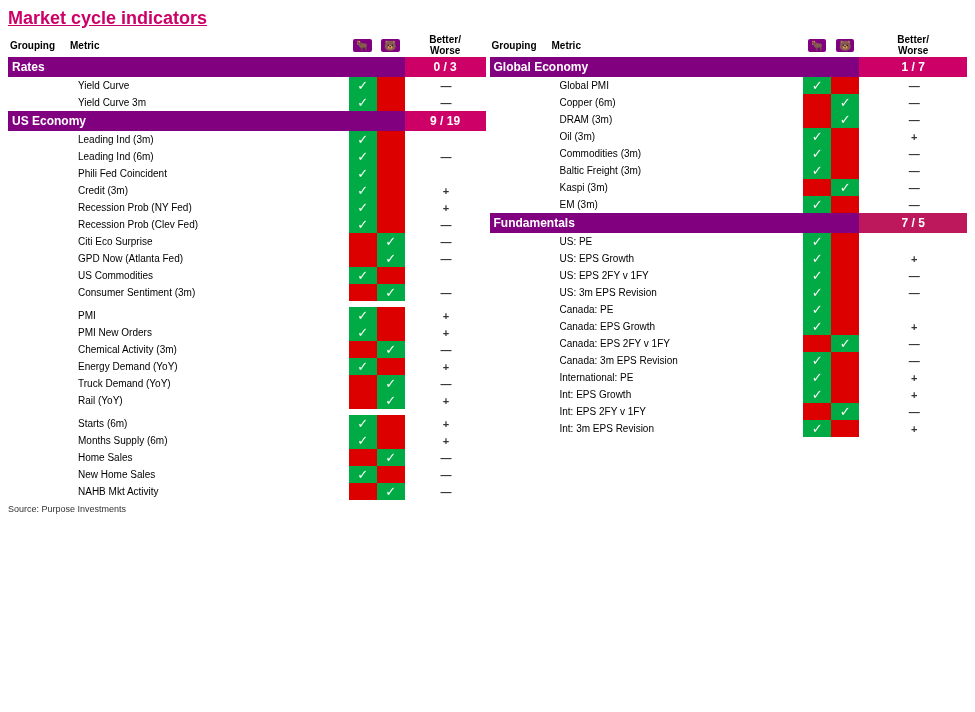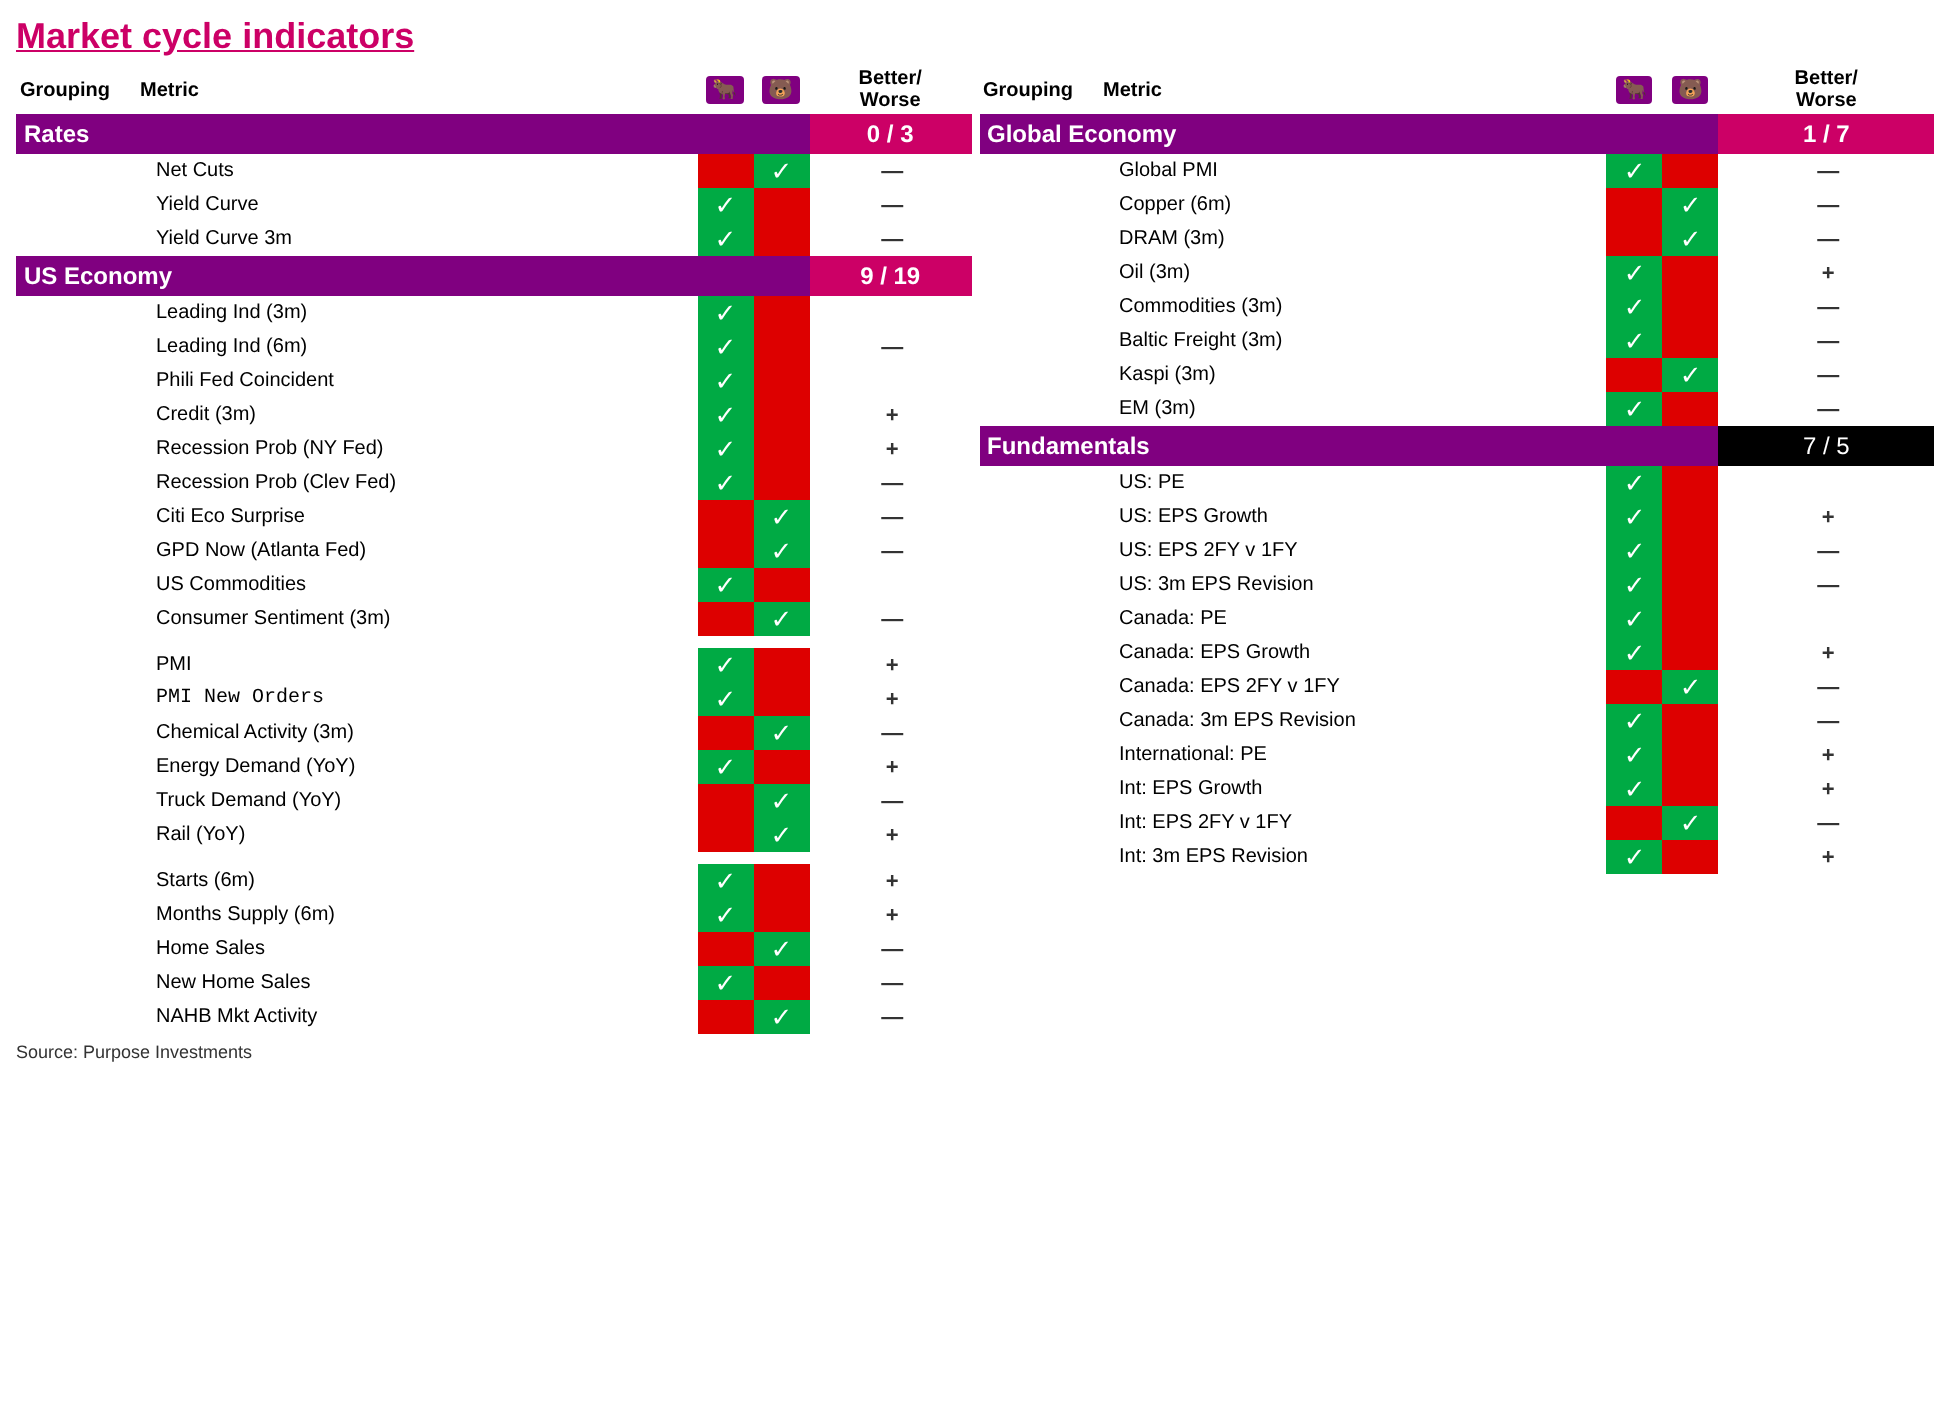--- a/index.html
+++ b/index.html
@@ -101,27 +101,20 @@
           <th class="better-worse-header">Better/<br>Worse</th>
         </tr>
       </thead>
       <tbody id="left-tbody">
           <tr class="group-row">
             <td colspan="4" style="background: rgb(128, 0, 128); color: rgb(255, 255, 255); font-weight: bold; font-size: 12px; padding: 3px 4px;">Rates</td>
             <td class="score" style="background: rgb(204, 0, 102); color: rgb(255, 255, 255); font-weight: bold; text-align: center; font-size: 12px; padding: 3px 4px;">0 / 3</td>
           </tr>
           <tr class="metric-row">
             <td></td>
-            <td class="metric-name" style="padding-left: 10px;">Net Cuts</td>
-            <td style="width: 28px; text-align: center; font-size: 13px; background: rgb(221, 0, 0); color: rgb(221, 0, 0);"> </td>
-            <td style="width: 28px; text-align: center; font-size: 13px; background: rgb(0, 170, 68); color: rgb(255, 255, 255);">✓</td>
-            <td class="cell-bw" style="text-align: center; font-weight: bold;">—</td>
-          </tr>
-          <tr class="metric-row">
-            <td></td>
             <td class="metric-name" style="padding-left: 10px;">Yield Curve</td>
             <td style="width: 28px; text-align: center; font-size: 13px; background: rgb(0, 170, 68); color: rgb(255, 255, 255);">✓</td>
             <td style="width: 28px; text-align: center; font-size: 13px; background: rgb(221, 0, 0); color: rgb(221, 0, 0);"> </td>
             <td class="cell-bw" style="text-align: center; font-weight: bold;">—</td>
           </tr>
           <tr class="metric-row">
             <td></td>
             <td class="metric-name" style="padding-left: 10px;">Yield Curve 3m</td>
             <td style="width: 28px; text-align: center; font-size: 13px; background: rgb(0, 170, 68); color: rgb(255, 255, 255);">✓</td>
             <td style="width: 28px; text-align: center; font-size: 13px; background: rgb(221, 0, 0); color: rgb(221, 0, 0);"> </td>
@@ -206,21 +199,21 @@
           </tr>
           <tr class="metric-row">
             <td></td>
             <td class="metric-name" style="padding-left: 10px;">PMI</td>
             <td style="width: 28px; text-align: center; font-size: 13px; background: rgb(0, 170, 68); color: rgb(255, 255, 255);">✓</td>
             <td style="width: 28px; text-align: center; font-size: 13px; background: rgb(221, 0, 0); color: rgb(221, 0, 0);"> </td>
             <td class="cell-bw" style="text-align: center; font-weight: bold;">+</td>
           </tr>
           <tr class="metric-row">
             <td></td>
-            <td class="metric-name" style="padding-left: 10px; font-family: Liberation Mono, monospace;">PMI New Orders</td>
+            <td class="metric-name" style="padding-left: 10px;">PMI New Orders</td>
             <td style="width: 28px; text-align: center; font-size: 13px; background: rgb(0, 170, 68); color: rgb(255, 255, 255);">✓</td>
             <td style="width: 28px; text-align: center; font-size: 13px; background: rgb(221, 0, 0); color: rgb(221, 0, 0);"> </td>
             <td class="cell-bw" style="text-align: center; font-weight: bold;">+</td>
           </tr>
           <tr class="metric-row">
             <td></td>
             <td class="metric-name" style="padding-left: 10px;">Chemical Activity (3m)</td>
             <td style="width: 28px; text-align: center; font-size: 13px; background: rgb(221, 0, 0); color: rgb(221, 0, 0);"> </td>
             <td style="width: 28px; text-align: center; font-size: 13px; background: rgb(0, 170, 68); color: rgb(255, 255, 255);">✓</td>
             <td class="cell-bw" style="text-align: center; font-weight: bold;">—</td>
@@ -360,21 +353,21 @@
           </tr>
           <tr class="metric-row">
             <td></td>
             <td class="metric-name" style="padding-left: 10px;">EM (3m)</td>
             <td style="width: 28px; text-align: center; font-size: 13px; background: rgb(0, 170, 68); color: rgb(255, 255, 255);">✓</td>
             <td style="width: 28px; text-align: center; font-size: 13px; background: rgb(221, 0, 0); color: rgb(221, 0, 0);"> </td>
             <td class="cell-bw" style="text-align: center; font-weight: bold;">—</td>
           </tr>
           <tr class="group-row">
             <td colspan="4" style="background: rgb(128, 0, 128); color: rgb(255, 255, 255); font-weight: bold; font-size: 12px; padding: 3px 4px;">Fundamentals</td>
-            <td class="score" style="background: #000000; color: rgb(255, 255, 255); font-weight: normal; text-align: center; font-size: 12px; padding: 3px 16px;">7 / 5</td>
+            <td class="score" style="background: #be185d; color: rgb(255, 255, 255); font-weight: bold; text-align: center; font-size: 12px; padding: 3px 16px;">7 / 5</td>
           </tr>
           <tr class="metric-row">
             <td></td>
             <td class="metric-name" style="padding-left: 10px;">US: PE</td>
             <td style="width: 28px; text-align: center; font-size: 13px; background: rgb(0, 170, 68); color: rgb(255, 255, 255);">✓</td>
             <td style="width: 28px; text-align: center; font-size: 13px; background: rgb(221, 0, 0); color: rgb(221, 0, 0);"> </td>
             <td class="cell-bw" style="text-align: center; font-weight: bold;"></td>
           </tr>
           <tr class="metric-row">
             <td></td>

